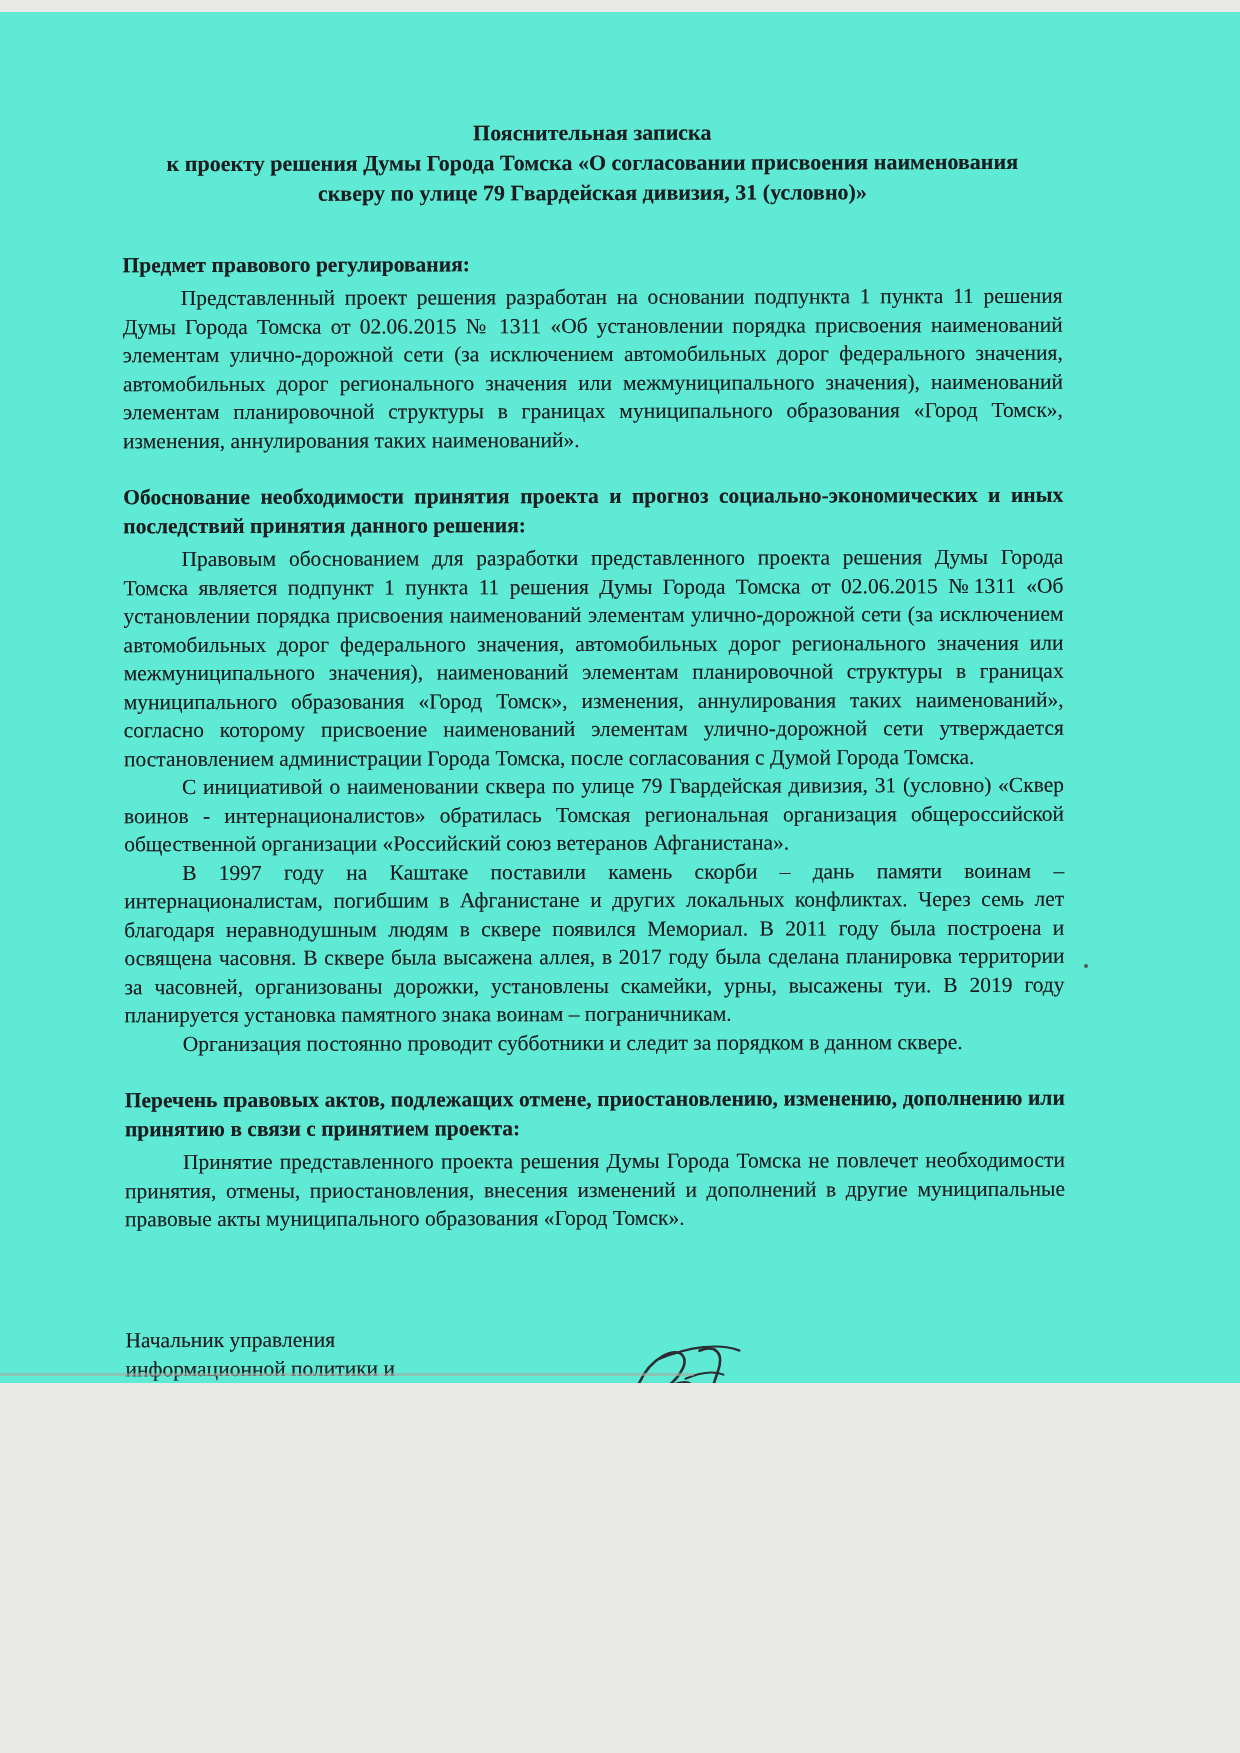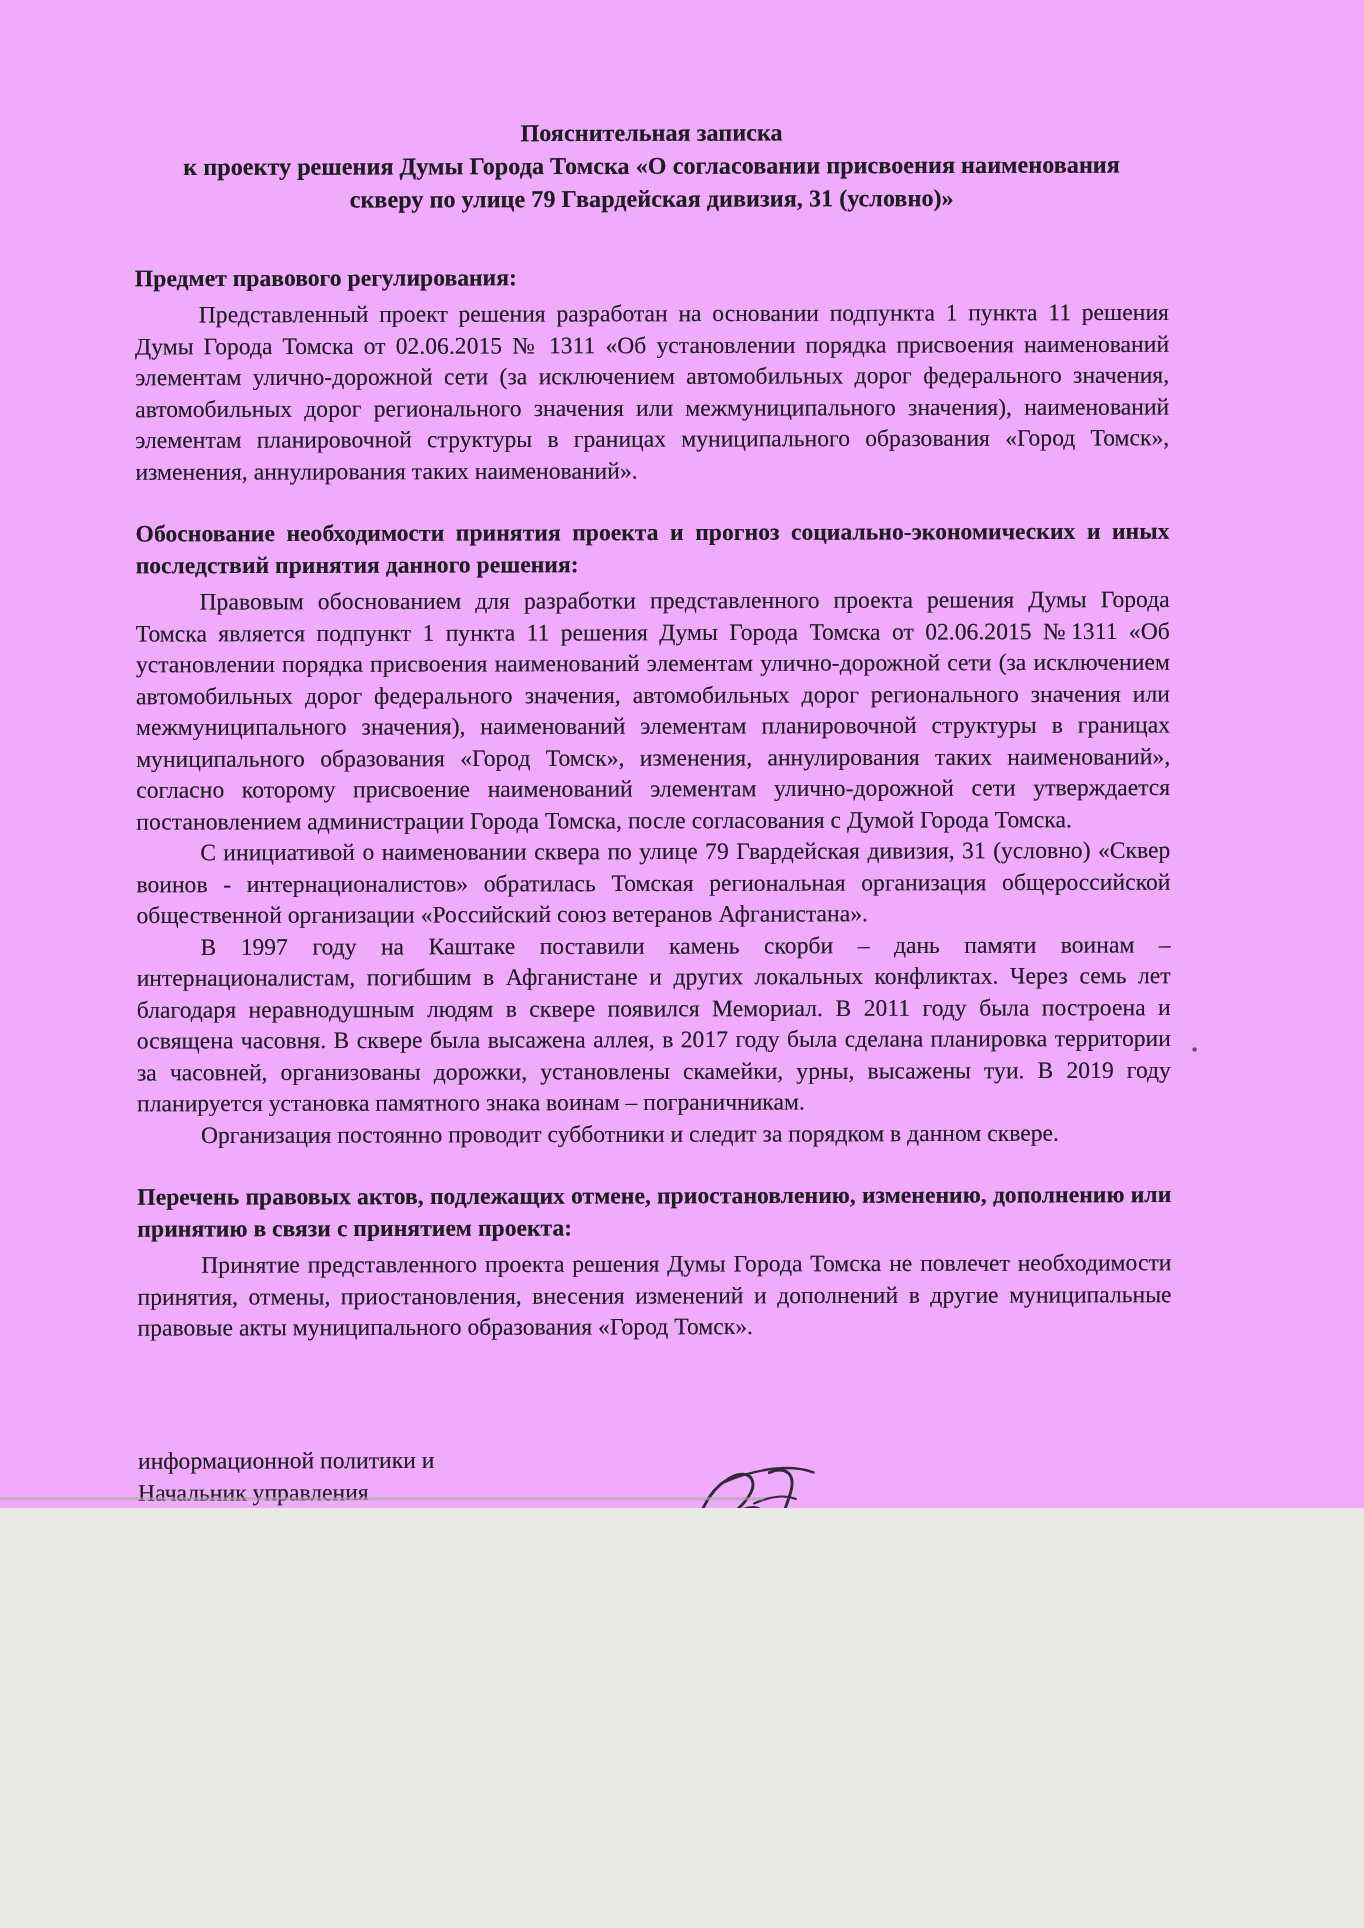--- a/index.html
+++ b/index.html
@@ -4,22 +4,22 @@
 <style>
   html, body {
     margin: 0;
     padding: 0;
     background: #e9e9e7;
   }
   .page {
     position: relative;
     width: 1240px;
     height: 1371px;
-    margin: 0 auto;
-    background: #f0abfc;
+    margin: 12px auto;
+    background: #5eead4;
     color: #1d1d20;
     font-family: "Liberation Serif", "DejaVu Serif", serif;
     overflow: hidden;
     box-sizing: border-box;
   }
   .content {
     position: absolute;
     top: 106px;
     left: 124px;
     width: 940px;
@@ -118,22 +118,22 @@
       <p class="para">Организация постоянно проводит субботники и следит за порядком в данном сквере.</p>
     </section>
 
     <section>
       <h2 class="sec-heading">Перечень правовых актов, подлежащих отмене, приостановлению, изменению, дополнению или принятию в связи с принятием проекта:</h2>
       <p class="para">Принятие представленного проекта решения Думы Города Томска не повлечет необходимости принятия, отмены, приостановления, внесения изменений и дополнений в другие муниципальные правовые акты муниципального образования «Город Томск».</p>
     </section>
 
     <div class="signoff">
       <div class="sig-left">
+        <div>Начальник управления</div>
         <div>информационной политики и</div>
-        <div>Начальник управления</div>
         <div>администрации Города Томска</div>
       </div>
 
       <div class="sig-mark">
         <svg viewBox="0 0 150 120" fill="none" xmlns="http://www.w3.org/2000/svg">
           <path d="M22 48 C34 18, 62 6, 68 18 C74 30, 54 48, 38 58 C52 46, 70 40, 76 46" stroke="#2c2c34" stroke-width="2.6" stroke-linecap="round" fill="none"></path>
           <path d="M44 20 C74 8, 104 4, 124 12" stroke="#2c2c34" stroke-width="2.2" stroke-linecap="round" fill="none"></path>
           <path d="M84 12 C98 6, 110 12, 102 34 C94 58, 76 102, 62 98 C50 94, 60 68, 82 56 C94 48, 106 46, 114 50" stroke="#2c2c34" stroke-width="2.6" stroke-linecap="round" fill="none"></path>
           <path d="M70 40 C84 34, 98 32, 108 36" stroke="#2c2c34" stroke-width="2" stroke-linecap="round" fill="none"></path>
         </svg>

